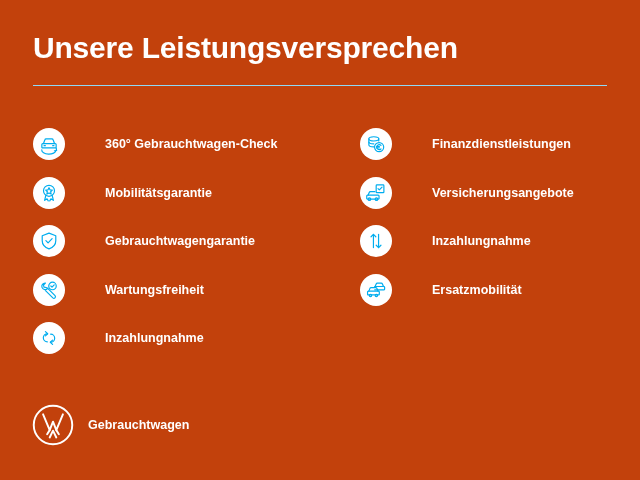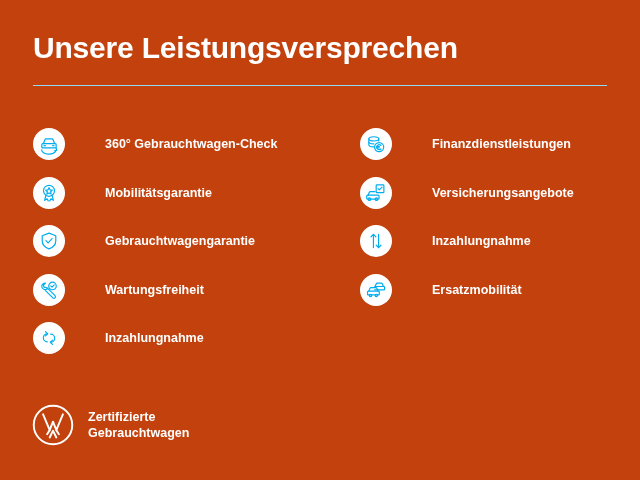--- a/index.html
+++ b/index.html
@@ -253,18 +253,17 @@
     <span class="brand-logo">
       <svg width="44" height="44" viewBox="0 0 48 48" fill="none" stroke="#FFFFFF" stroke-width="2.1" stroke-linecap="round" stroke-linejoin="round">
         <circle cx="24" cy="24" r="21"></circle>
         <path d="M13.2 12.4 L20.4 29.6 L24 20.4 L27.6 29.6 L34.8 12.4"></path>
         <path d="M17.6 34 L20.4 29.6"></path>
         <path d="M30.4 34 L27.6 29.6"></path>
         <path d="M20.4 37.6 L24 30.2 L27.6 37.6"></path>
       </svg>
     </span>
     <span class="brand-text">
-      <span class="line">Zertifizierte</span>
       <span class="line">Gebrauchtwagen</span>
     </span>
   </div>
 
 </div>
 
 </body></html>

